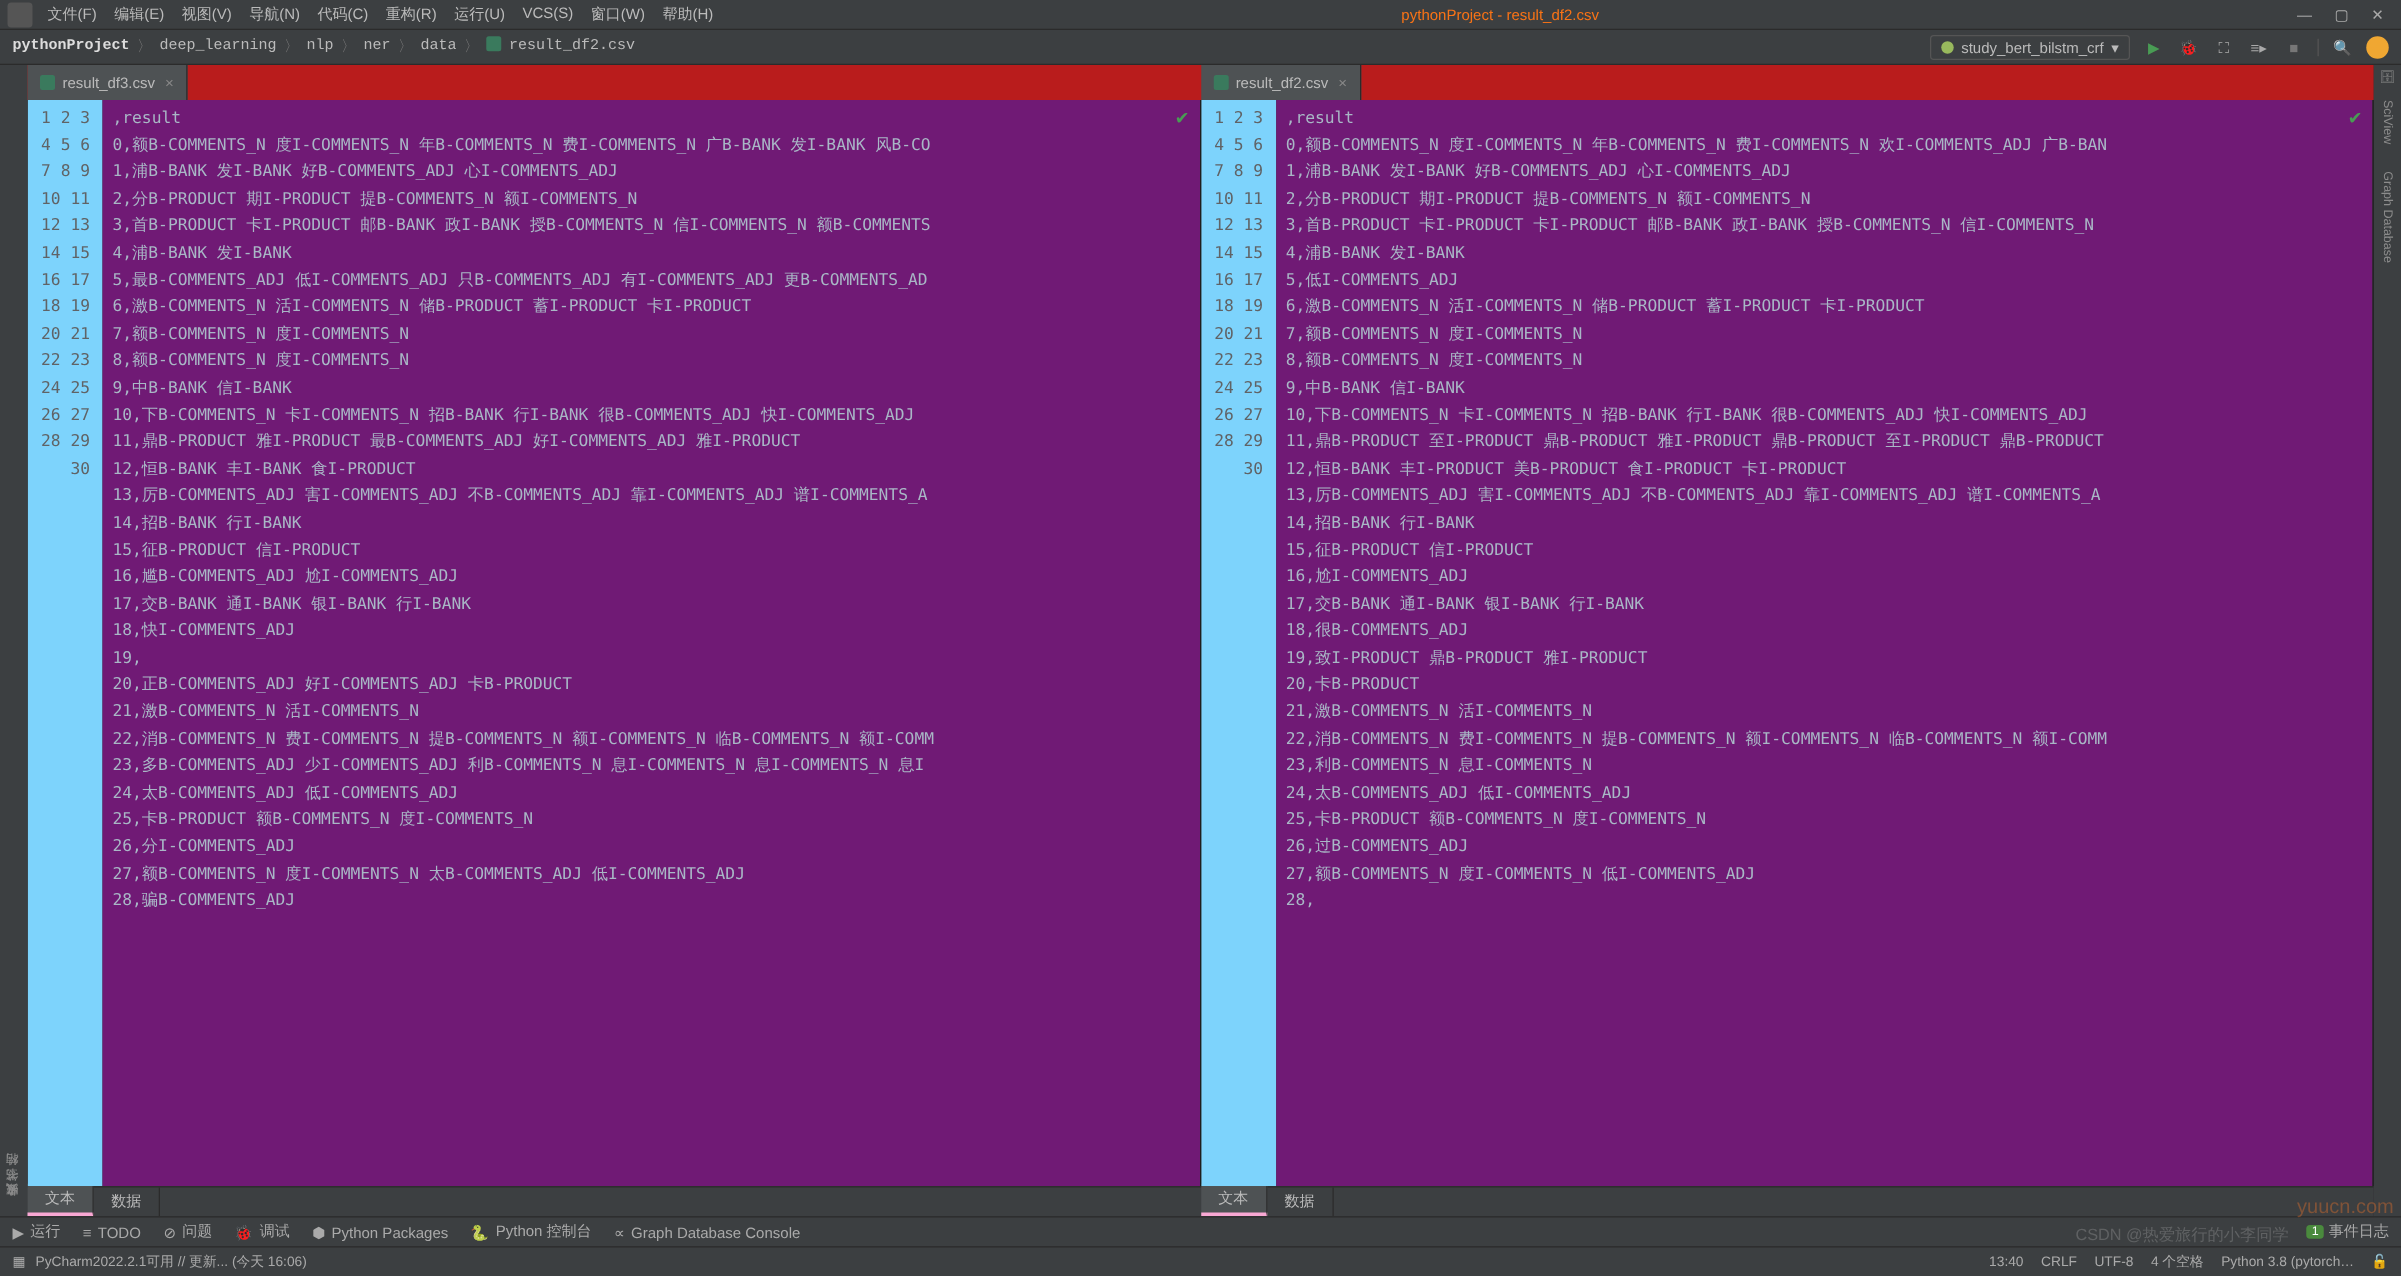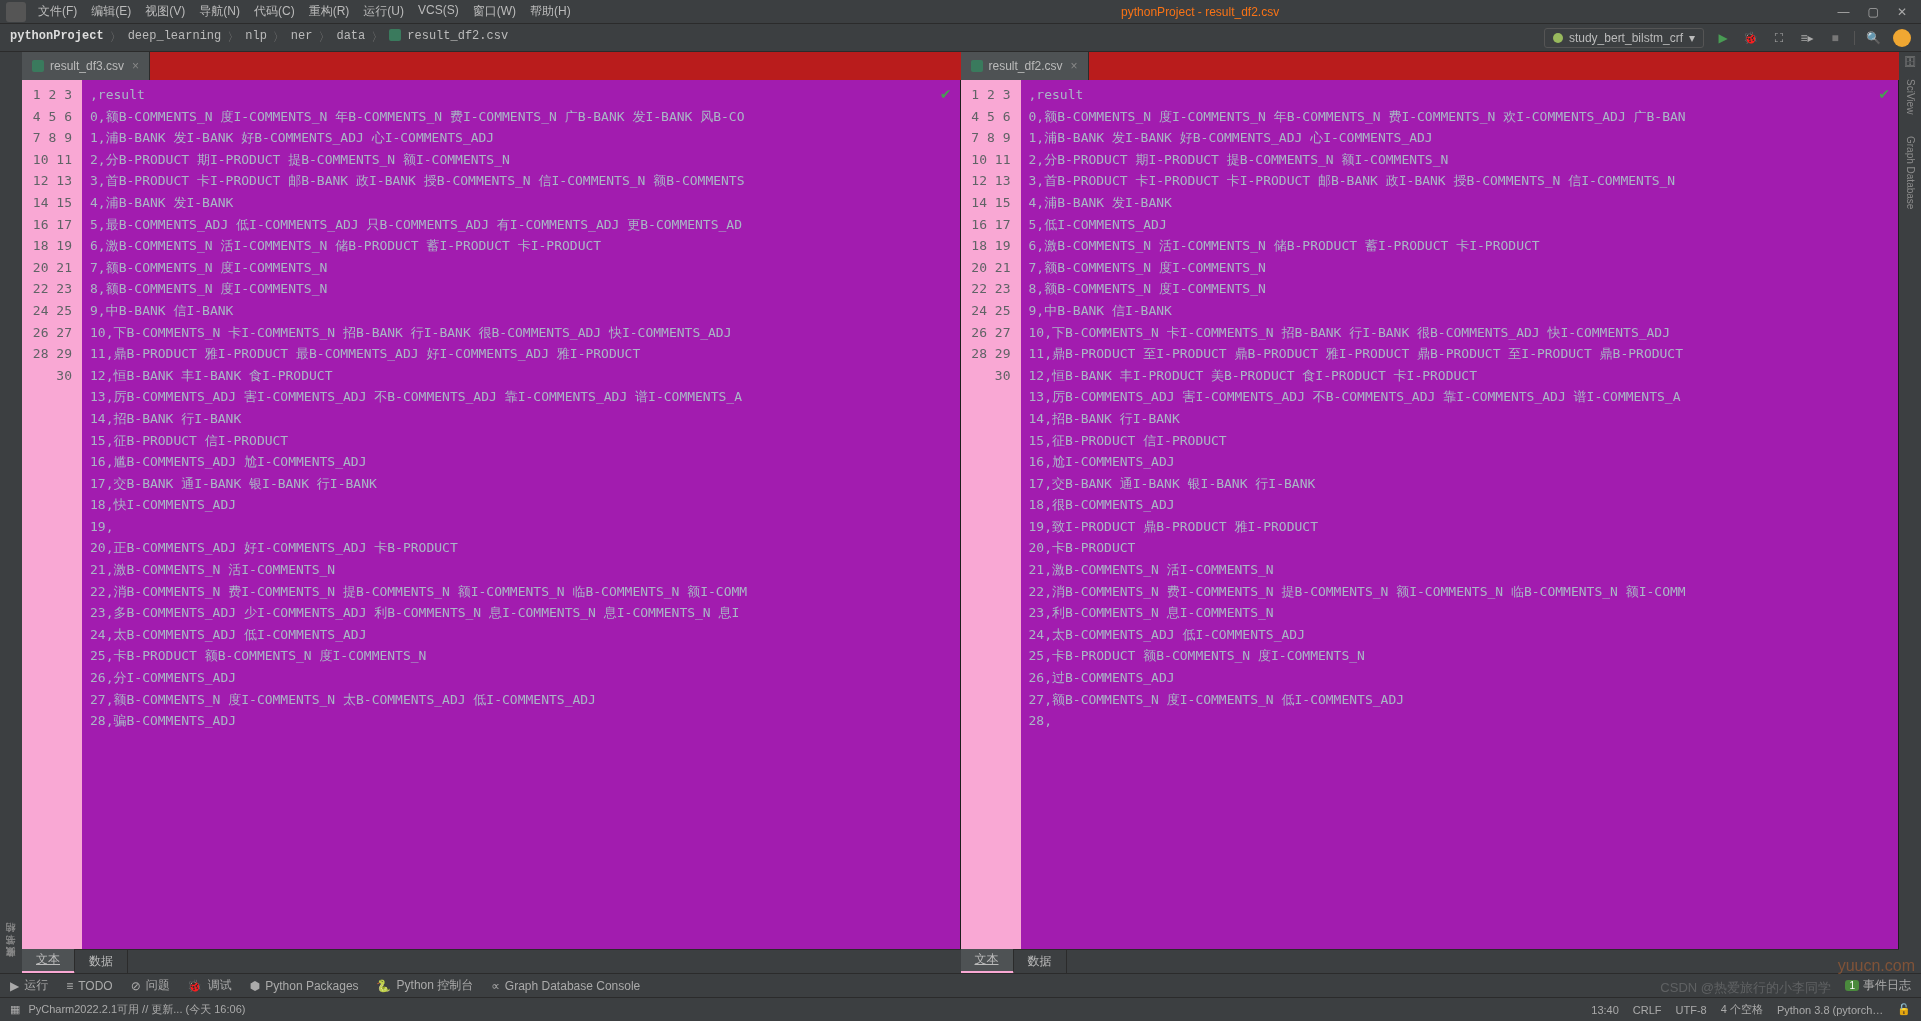--- a/index.html
+++ b/index.html
@@ -27,26 +27,26 @@
 .editor-split { flex:1; display:flex; flex-direction:column; }
 .tabs-row { height:28px; display:flex; background:#b91c1c; }
 .tab-half { flex:1; display:flex; }
 .tab { display:flex; align-items:center; gap:6px; padding:0 10px; background:#4e5254; color:#bbb; border-right:1px solid #2b2b2b; }
 .tab .fi { width:12px; height:12px; background:#6a8759; border-radius:2px; position:relative; }
 .tab .fi.csv { background:#3a7a5d; }
 .tab .close { color:#888; margin-left:2px; }
 .panes { flex:1; display:flex; overflow:hidden; }
 .pane { flex:1; display:flex; overflow:hidden; border-right:1px solid #1e1e1e; position:relative; }
 .check { position:absolute; top:6px; right:8px; color:#499c54; font-size:14px; }
-.linenos { width:60px; background:#f9a8d4; color:#606366; text-align:right; padding:4px 10px 0 0; font-family:Consolas,monospace; font-size:13px; line-height:21.6px; }
-.code { flex:1; background:#a21caf; color:#a9b7c6; font-family:Consolas,monospace; font-size:13px; line-height:21.6px; padding:4px 0 0 8px; white-space:pre; overflow:hidden; }
+.linenos { width:60px; background:#7dd3fc; color:#606366; text-align:right; padding:4px 10px 0 0; font-family:Consolas,monospace; font-size:13px; line-height:21.6px; }
+.code { flex:1; background:#701a75; color:#a9b7c6; font-family:Consolas,monospace; font-size:13px; line-height:21.6px; padding:4px 0 0 8px; white-space:pre; overflow:hidden; }
 .bottom-tabs-row { height:24px; display:flex; background:#3c3f41; border-top:1px solid #2b2b2b; }
 .btab-half { flex:1; display:flex; align-items:center; }
 .btab { padding:3px 14px; color:#bbb; border-right:1px solid #2b2b2b; }
-.btab.active { background:#4e5254; border-bottom:4px solid #f9a8d4;text-decoration:underline; }
+.btab.active { background:#4e5254; border-bottom:6px solid #f9a8d4; }
 .toolbar-bottom { height:24px; background:#3c3f41; display:flex; align-items:center; gap:18px; padding:0 10px; border-top:1px solid #2b2b2b; font-size:12px; color:#aaa; }
 .tb-item { display:flex; align-items:center; gap:5px; }
 .statusbar { height:24px; background:#3c3f41; display:flex; align-items:center; padding:0 10px; border-top:1px solid #2b2b2b; font-size:11px; color:#aaa; }
 .status-right { margin-left:auto; display:flex; align-items:center; gap:14px; }
 .notif { display:flex; align-items:center; gap:4px; }
 .notif-badge { background:#4a8a3d; color:#fff; border-radius:3px; padding:0 4px; font-size:10px; }
 .lock { color:#aaa; }
 .sep-v { width:1px; height:14px; background:#555; }
 .watermark { position:absolute; right:6px; bottom:46px; color:rgba(255,120,40,0.35); font-size:16px; pointer-events:none; }
 .csdn-wm { position:absolute; right:90px; bottom:24px; color:rgba(200,200,200,0.25); font-size:13px; pointer-events:none; }

